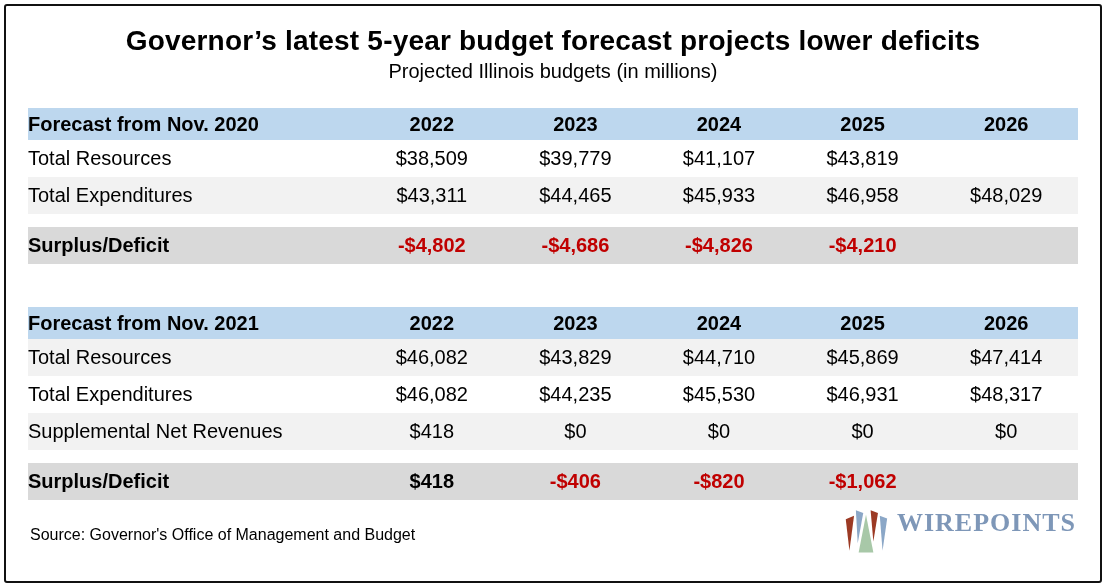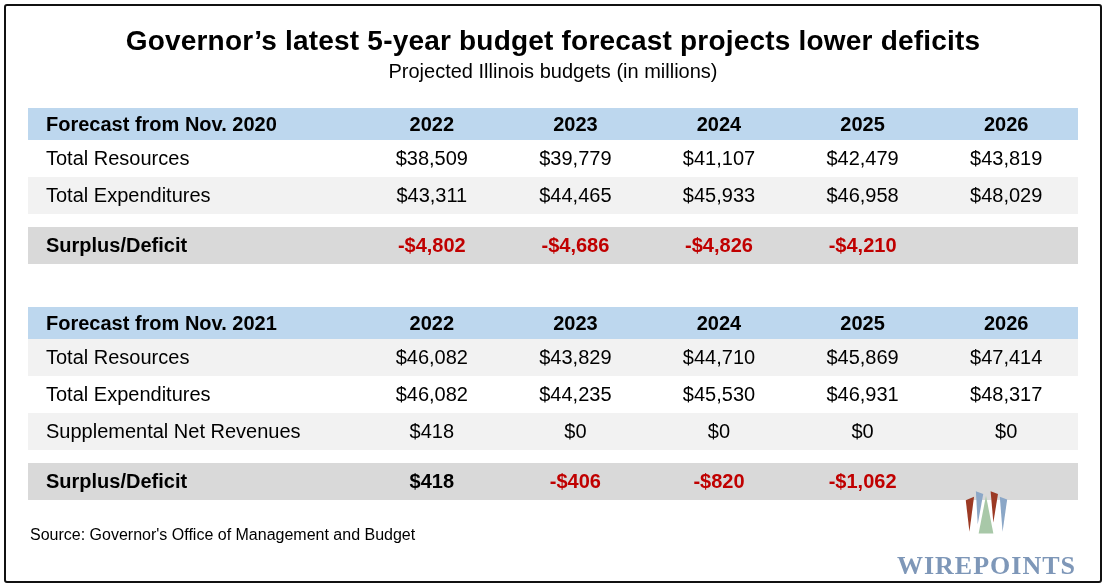--- a/index.html
+++ b/index.html
@@ -26,21 +26,21 @@
   }
   .tables{
     margin:24px 22px 0 22px;
   }
   .t-row{
     display:grid;
     grid-template-columns:332px 1fr 1fr 1fr 1fr 1fr;
     align-items:center;
     font-size:20px;
   }
-  .t-row .lbl{padding-left:18px;text-align:left;}
+  .t-row .lbl{padding-left:0;text-align:left;}
   .t-row .num{text-align:center;}
   .hdr{
     background:#BDD7EE;
     height:32px;
     font-weight:bold;
   }
   .data{height:37px;}
   .alt{background:#F2F2F2;}
   .surplus{
     background:#D9D9D9;
@@ -51,21 +51,21 @@
   .gap-s{height:13px;}
   .gap-b{height:43px;}
   .footer{
     margin:6px 24px 0 24px;
     display:flex;
     justify-content:space-between;
     align-items:center;
     height:58px;
   }
   .source{font-size:16px;}
-  .logo{display:flex;align-items:center;gap:8px;flex-direction:column;}
+  .logo{display:flex;align-items:flex-start;gap:8px;}
   .logo-word{
     font-family:"Liberation Serif",serif;
     font-weight:bold;
     font-size:26px;
     letter-spacing:1px;
     color:#7E97B8;
   }
 </style>
 </head>
 <body>
@@ -84,21 +84,20 @@
         <div class="num">2023</div>
         <div class="num">2024</div>
         <div class="num">2025</div>
         <div class="num">2026</div>
       </div>
       <div class="t-row data">
         <div class="lbl">Total Resources</div>
         <div class="num">$38,509</div>
         <div class="num">$39,779</div>
         <div class="num">$41,107</div>
-        <div class="num">$42,479</div>
         <div class="num">$43,819</div>
       </div>
       <div class="t-row data alt">
         <div class="lbl">Total Expenditures</div>
         <div class="num">$43,311</div>
         <div class="num">$44,465</div>
         <div class="num">$45,933</div>
         <div class="num">$46,958</div>
         <div class="num">$48,029</div>
       </div>

